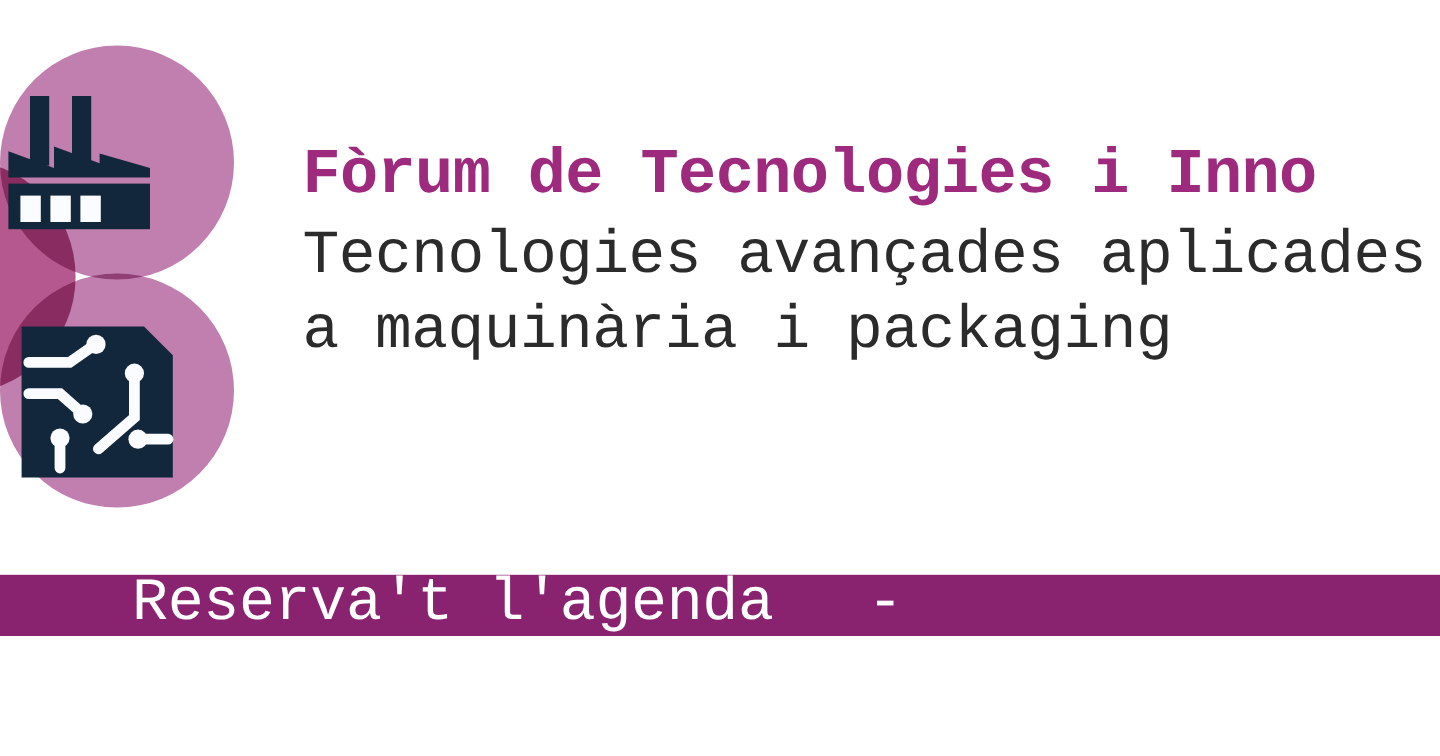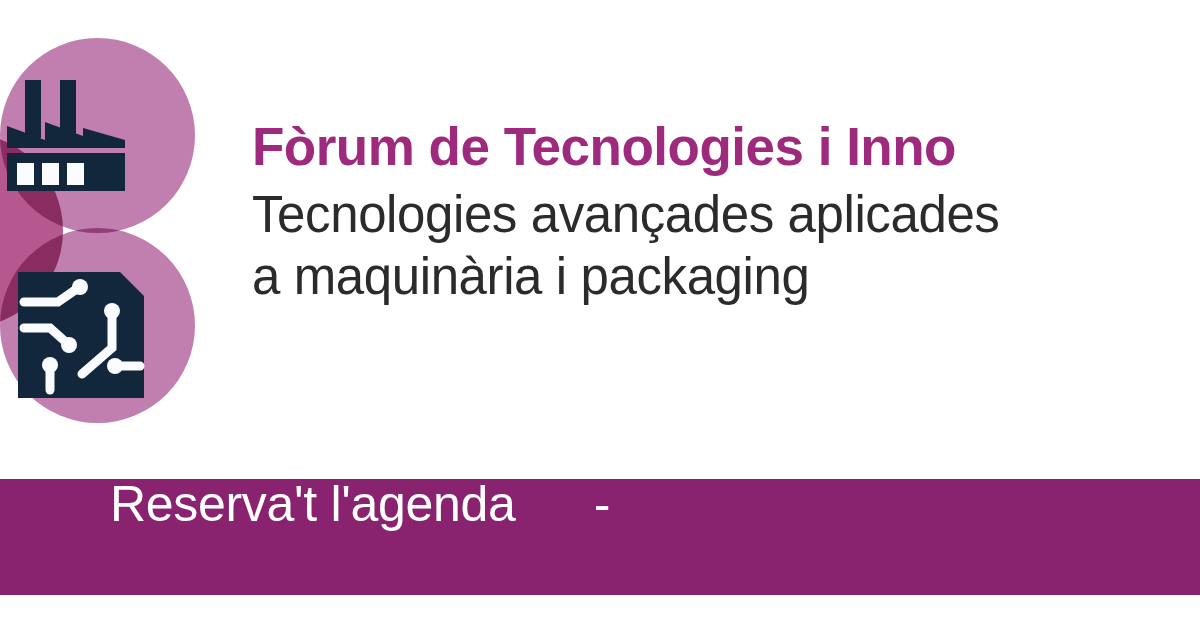--- a/index.html
+++ b/index.html
@@ -11,23 +11,24 @@
     width: 1200px;
     height: 630px;
     overflow: hidden;
     font-family: "Liberation Sans", sans-serif;
     -webkit-font-smoothing: antialiased;
   }
 
   .banner {
     position: relative;
     width: 1200px;
-    height: 595px;
+    height: 530px;
     background: #ffffff;
     overflow: hidden;
+    font-family: Liberation Mono, monospace;
   }
 
   
   .logo-area {
     position: absolute;
     left: -62px;
     top: 30px;
     width: 270px;
     height: 420px;
   }

